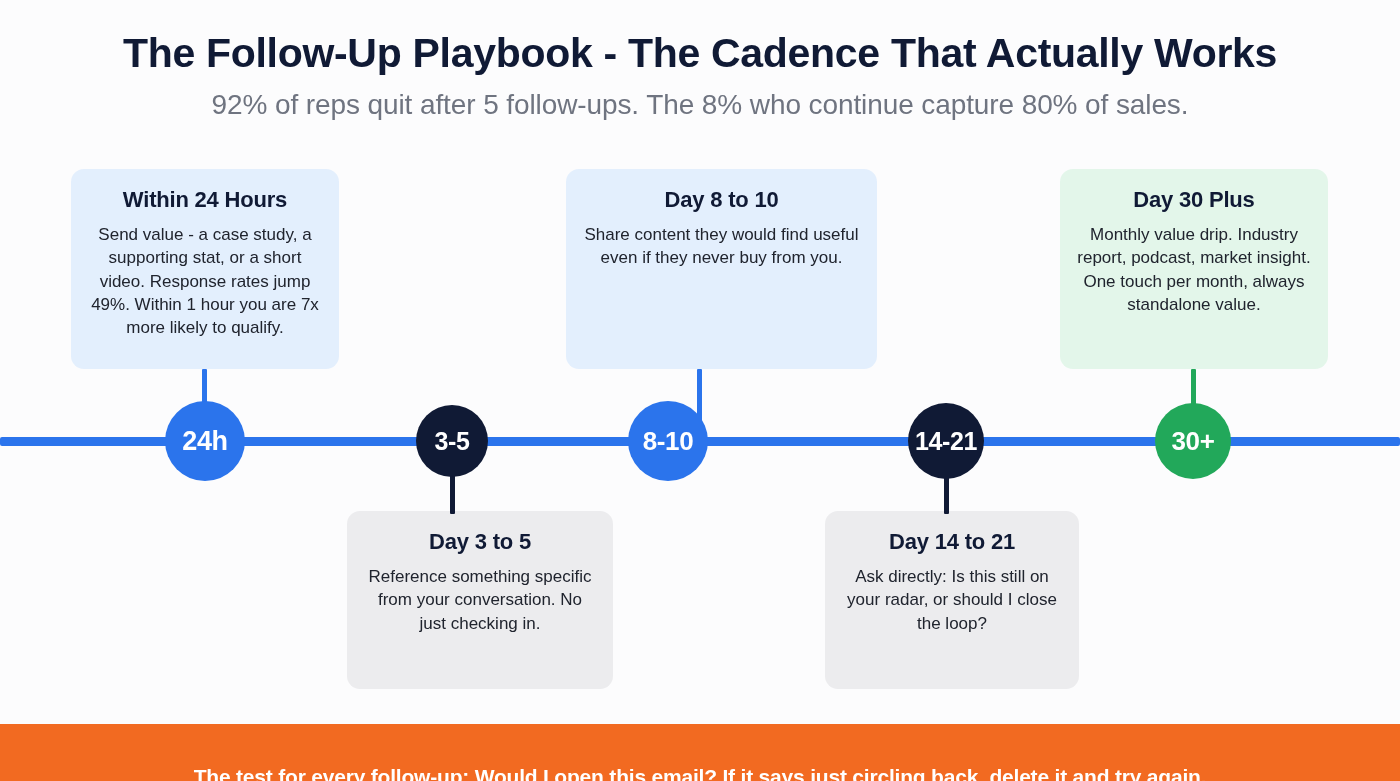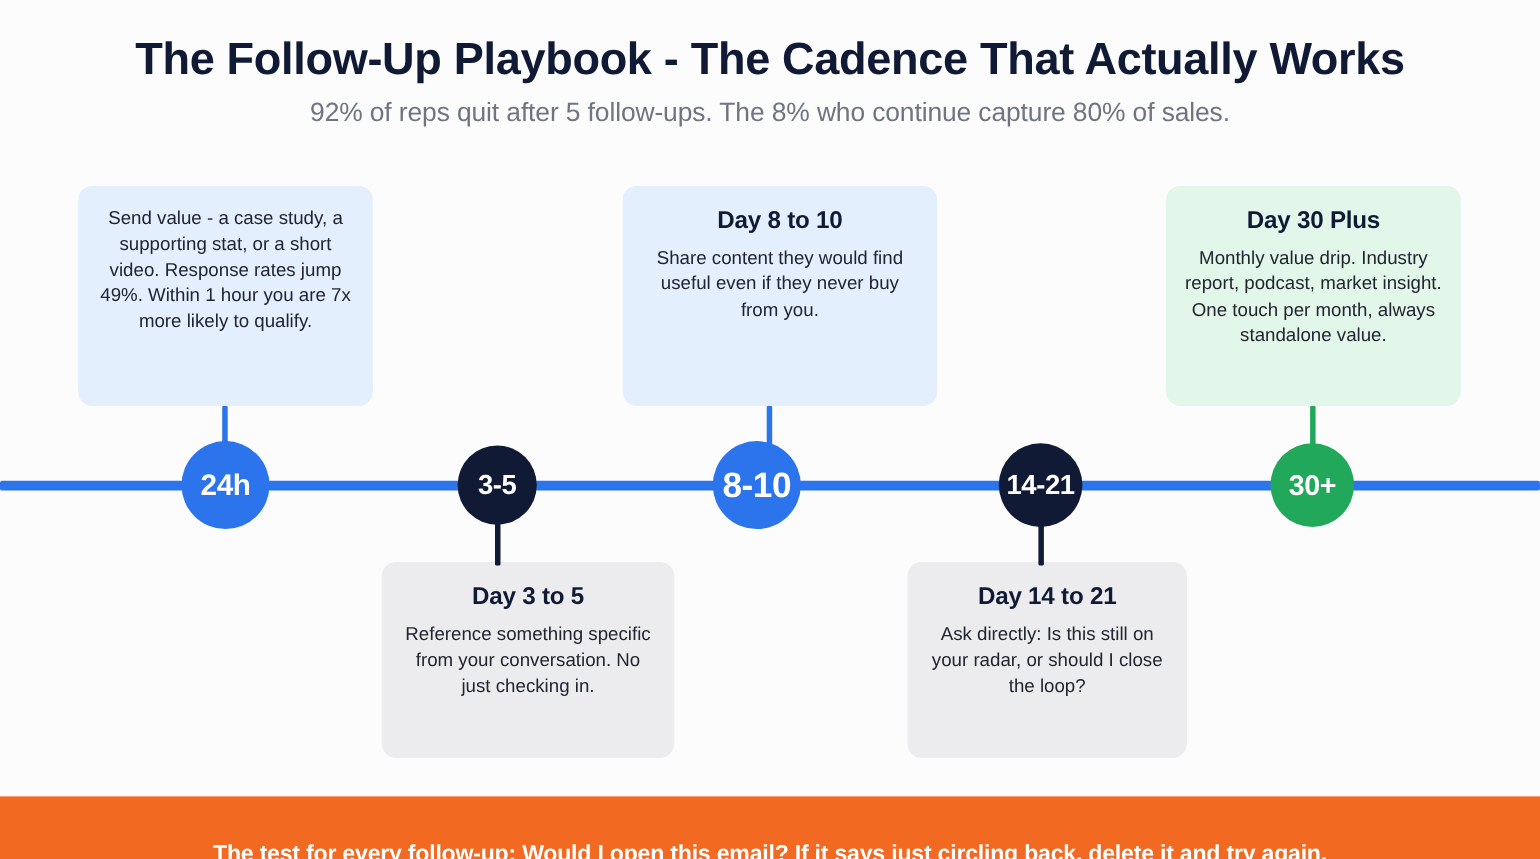--- a/index.html
+++ b/index.html
@@ -26,21 +26,21 @@
   }
   .title {
     font-size: 41px;
     font-weight: bold;
     color: #101a35;
     letter-spacing: -0.3px;
     line-height: 1.15;
     margin: 0;
   }
   .subtitle {
-    font-size: 24px;
+    font-size: 28px;
     color: #6f7480;
     margin: 12px 0 0 0;
     font-weight: normal;
     letter-spacing: -0.1px;
   }
 
   
   .axis {
     position: absolute;
     left: 0;
@@ -76,21 +76,21 @@
   .card.gray  { background: #ececee; margin-left: 28px; }
   .card.green { background: #e3f6ea; }
 
   
   .card.top { top: 169px; height: 200px; }
   
   .card.bottom { top: 511px; height: 178px; }
 
   .card.c1 { left: 71px;   width: 268px; }
   .card.c2 { left: 319px;  width: 266px; }
-  .card.c3 { left: 566px;  width: 286px; }
+  .card.c3 { left: 566px;  width: 311px; }
   .card.c4 { left: 797px;  width: 254px; }
   .card.c5 { left: 1060px; width: 268px; }
 
   
   .stem {
     position: absolute;
     width: 5px;
     border-radius: 1px;
   }
   .stem.up   { top: 369px; height: 78px; }
@@ -109,21 +109,21 @@
     color: #ffffff;
     font-weight: bold;
     letter-spacing: -0.4px;
   }
   .node.blue  { background: #2b74ec; }
   .node.dark  { background: #101a35; text-align: right; }
   .node.green { background: #22a85a; }
 
   .node.n1 { left: 165px;  top: 401px; width: 80px; height: 80px; font-size: 27px; }
   .node.n2 { left: 416px;  top: 405px; width: 72px; height: 72px; font-size: 25px; }
-  .node.n3 { left: 648px;  top: 401px; width: 80px; height: 80px; font-size: 32px; }
+  .node.n3 { left: 628px;  top: 401px; width: 80px; height: 80px; font-size: 26px; }
   .node.n4 { left: 908px;  top: 403px; width: 76px; height: 76px; font-size: 25px; }
   .node.n5 { left: 1155px; top: 403px; width: 76px; height: 76px; font-size: 26px; }
 
   
   .banner {
     position: absolute;
     left: 0;
     top: 724px;
     width: 1400px;
     height: 57px;
@@ -145,20 +145,21 @@
 <body>
 
 <div class="header">
   <h1 class="title">The Follow-Up Playbook - The Cadence That Actually Works</h1>
   <p class="subtitle">92% of reps quit after 5 follow-ups. The 8% who continue capture 80% of sales.</p>
 </div>
 
 <div class="axis"></div>
 
 <div class="card top c1 blue">
+  <p class="card-title">Within 24 Hours</p>
   <p class="card-body">Send value - a case study, a supporting stat, or a short video. Response rates jump 49%. Within 1 hour you are 7x more likely to qualify.</p>
 </div>
 
 <div class="card top c3 blue">
   <p class="card-title">Day 8 to 10</p>
   <p class="card-body">Share content they would find useful even if they never buy from you.</p>
 </div>
 
 <div class="card top c5 green">
   <p class="card-title">Day 30 Plus</p>

